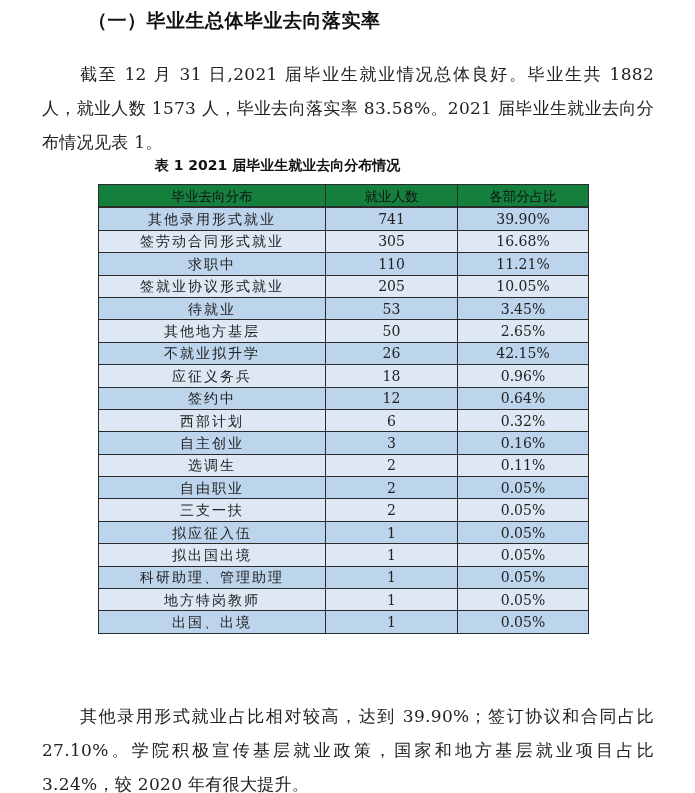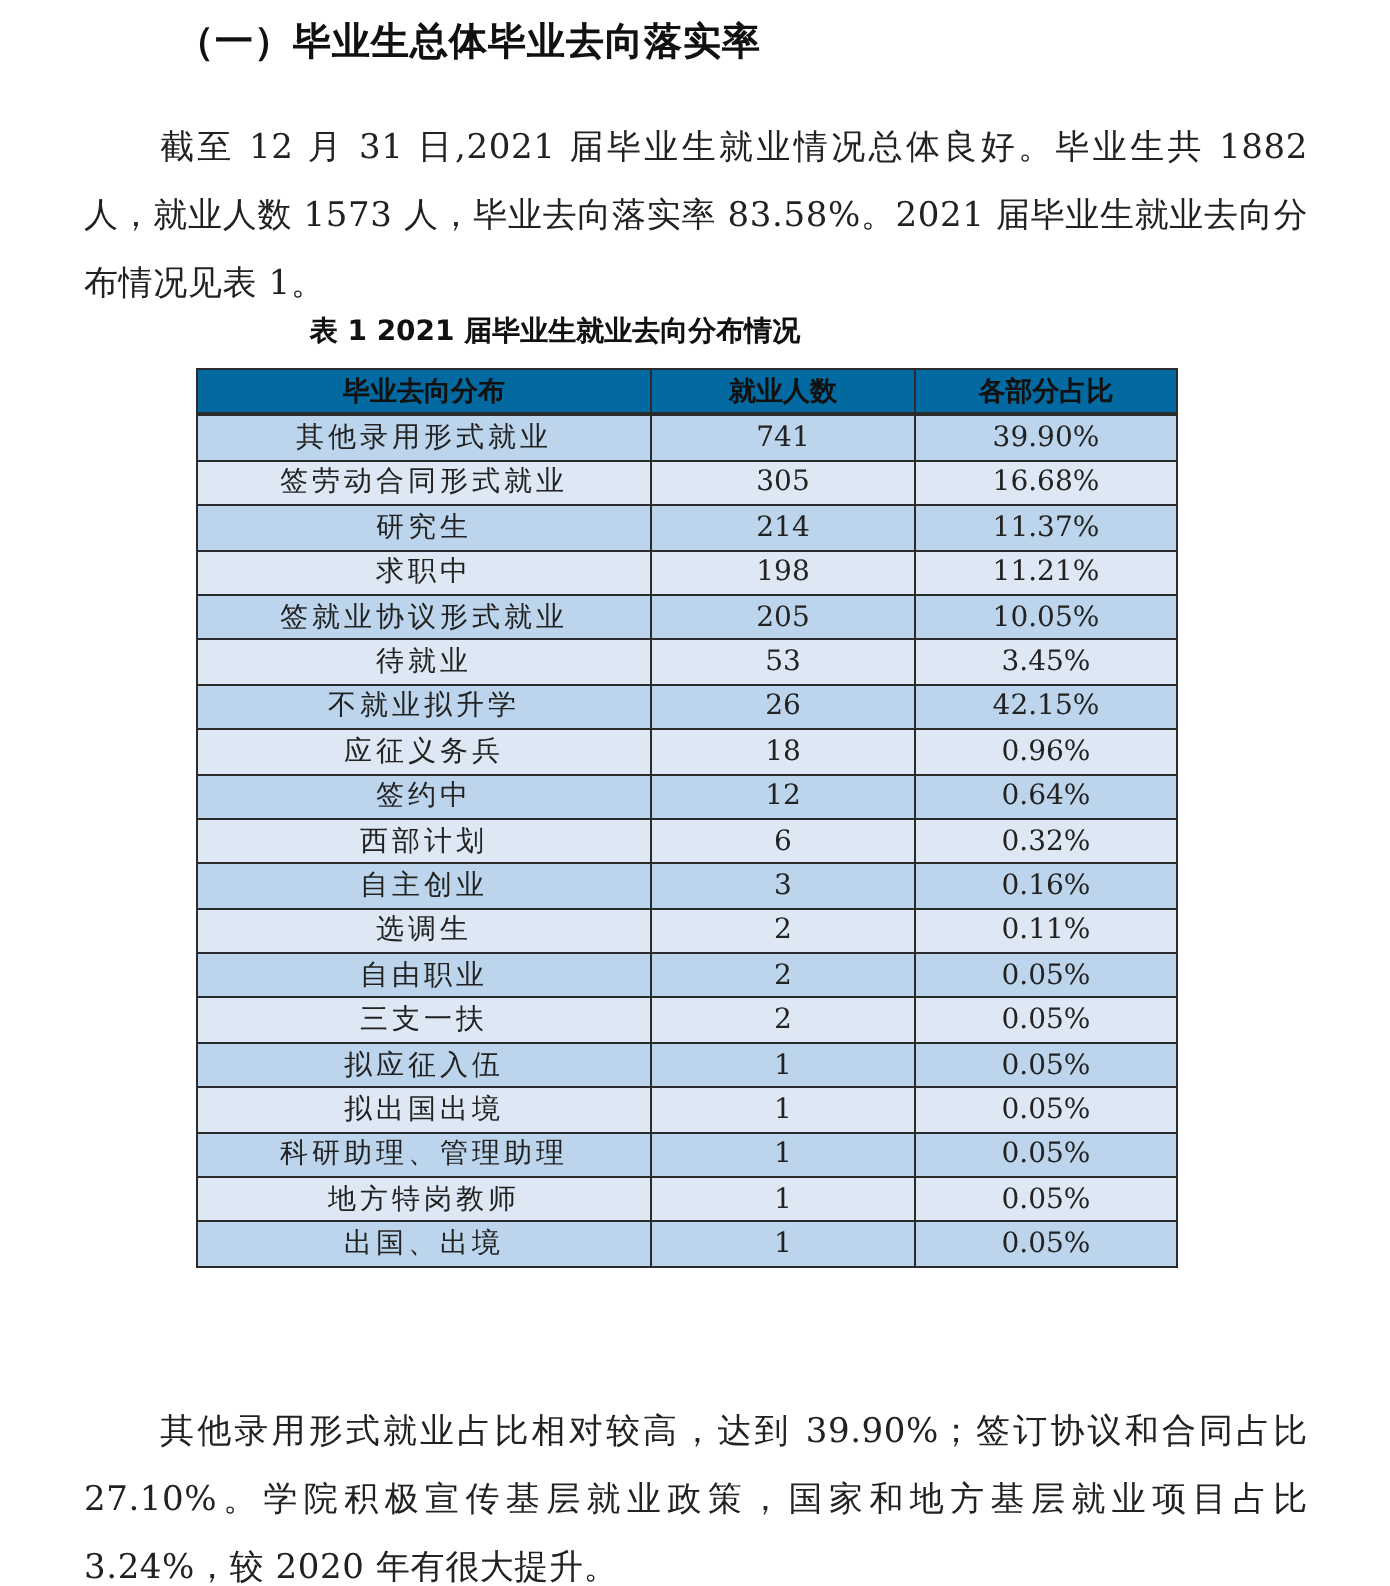--- a/index.html
+++ b/index.html
@@ -67,22 +67,22 @@
       height: 21.4px;
       padding: 0;
       text-align: center;
       vertical-align: middle;
       border: 1px solid #2b2b2b;
       line-height: 20px;
       white-space: nowrap;
       overflow: hidden;
     }
     table.dist th {
-      background: #0369a1;
-      font-weight: bold;
+      background: #15803d;
+      font-weight: normal;
       font-family: "DejaVu Sans", "Liberation Sans", sans-serif;
       font-size: 13.5px;
       color: #111;
       border-bottom: 2px solid #2b2b2b;
     }
     table.dist tbody tr:nth-child(odd) td { background: #bdd5ec; }
     table.dist tbody tr:nth-child(even) td { background: #dde8f4; }
     table.dist td { color: #222; }
     table.dist td.cat { letter-spacing: 2px; }
   </style>
@@ -113,40 +113,40 @@
         <td class="cat">其他录用形式就业</td>
         <td>741</td>
         <td>39.90%</td>
       </tr>
     <tr>
         <td class="cat">签劳动合同形式就业</td>
         <td>305</td>
         <td>16.68%</td>
       </tr>
     <tr>
-        <td class="cat">研究生</td>
-        <td>214</td>
-        <td>11.37%</td>
-      </tr>
-    <tr>
         <td class="cat">求职中</td>
-        <td>198</td>
+        <td>110</td>
         <td>11.21%</td>
       </tr>
     <tr>
         <td class="cat">签就业协议形式就业</td>
         <td>205</td>
         <td>10.05%</td>
       </tr>
     <tr>
         <td class="cat">待就业</td>
         <td>53</td>
         <td>3.45%</td>
       </tr>
     <tr>
+        <td class="cat">其他地方基层</td>
+        <td>50</td>
+        <td>2.65%</td>
+      </tr>
+    <tr>
         <td class="cat">不就业拟升学</td>
         <td>26</td>
         <td>42.15%</td>
       </tr>
     <tr>
         <td class="cat">应征义务兵</td>
         <td>18</td>
         <td>0.96%</td>
       </tr>
     <tr>

